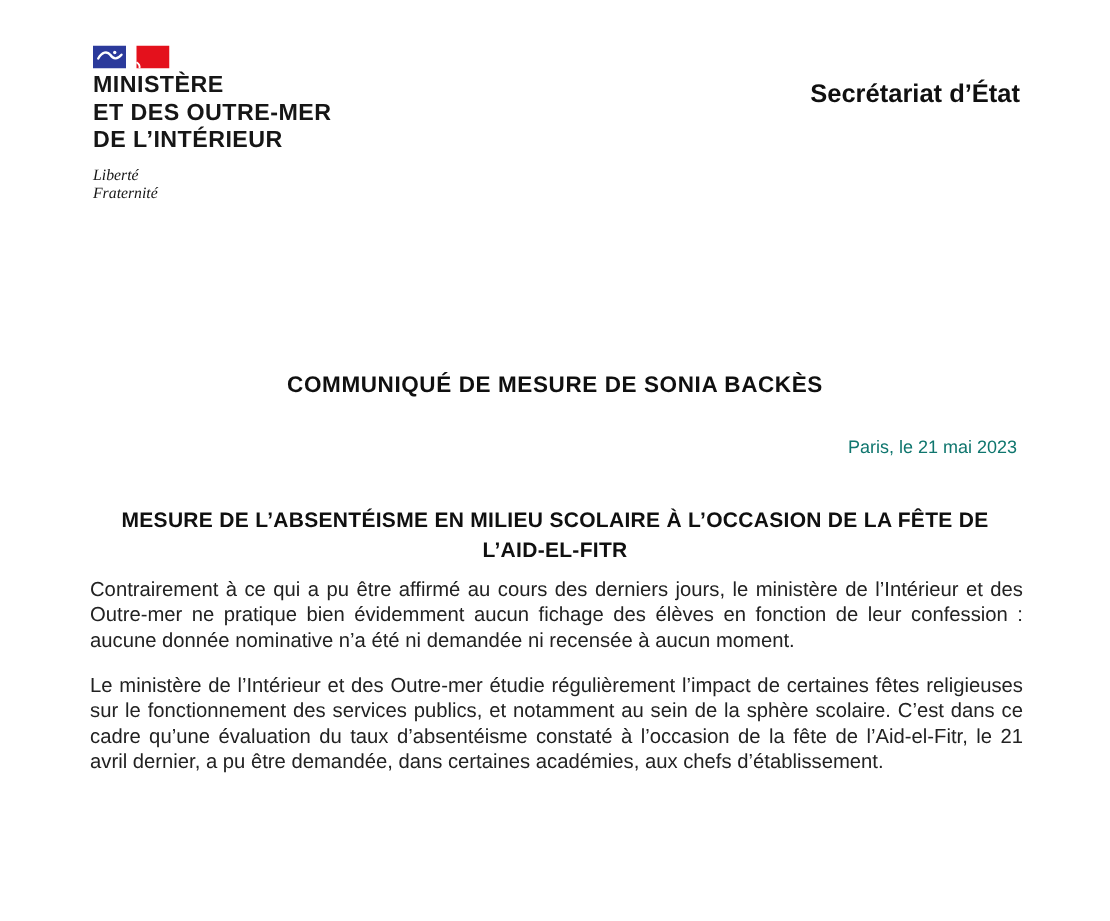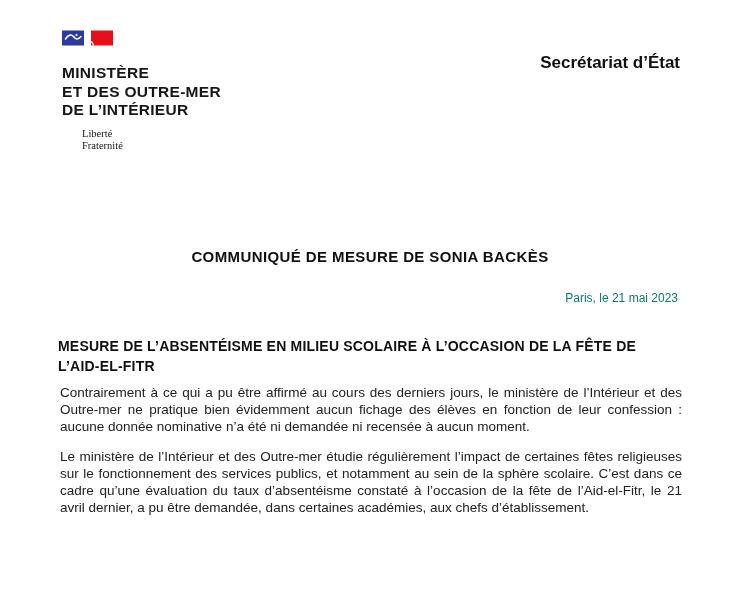--- a/index.html
+++ b/index.html
@@ -9,35 +9,35 @@
     background:#ffffff;
     font-family:"Liberation Sans","DejaVu Sans",sans-serif;
     color:#1a1a1a;
     overflow:hidden;
   }
 
   
   .logo-block{position:absolute;left:62px;top:30px;}
   .flag{display:block;}
   .ministry-name{
-    margin-top:18px;
+    margin-top:2px;
     font-weight:700;
     font-size:15.5px;
     line-height:18.5px;
     letter-spacing:0.3px;
     color:#161616;
     white-space:nowrap;
   }
   .motto{
     margin-top:8px;
     font-family:"Liberation Serif","DejaVu Serif",serif;
+    font-style:italic;
     font-size:10.5px;
     line-height:12.5px;
     color:#161616;
-    margin-left:20px;
   }
 
   
   .secretariat{
     position:absolute;top:52px;right:60px;
     font-weight:700;
     font-size:17px;
     line-height:21.5px;
     color:#101010;
     white-space:nowrap;
@@ -56,20 +56,21 @@
   
   .dateline{
     position:absolute;top:291px;right:62px;
     font-size:12px;
     color:#0f766e;
   }
 
   
   .doc-title{
     position:absolute;top:336px;left:58px;width:624px;
+    text-align:center;
     font-weight:700;
     font-size:14px;
     line-height:20px;
     letter-spacing:0.2px;
     color:#101010;
   }
 
   
   .body-text{position:absolute;top:384px;left:60px;width:622px;}
   .body-text p{

